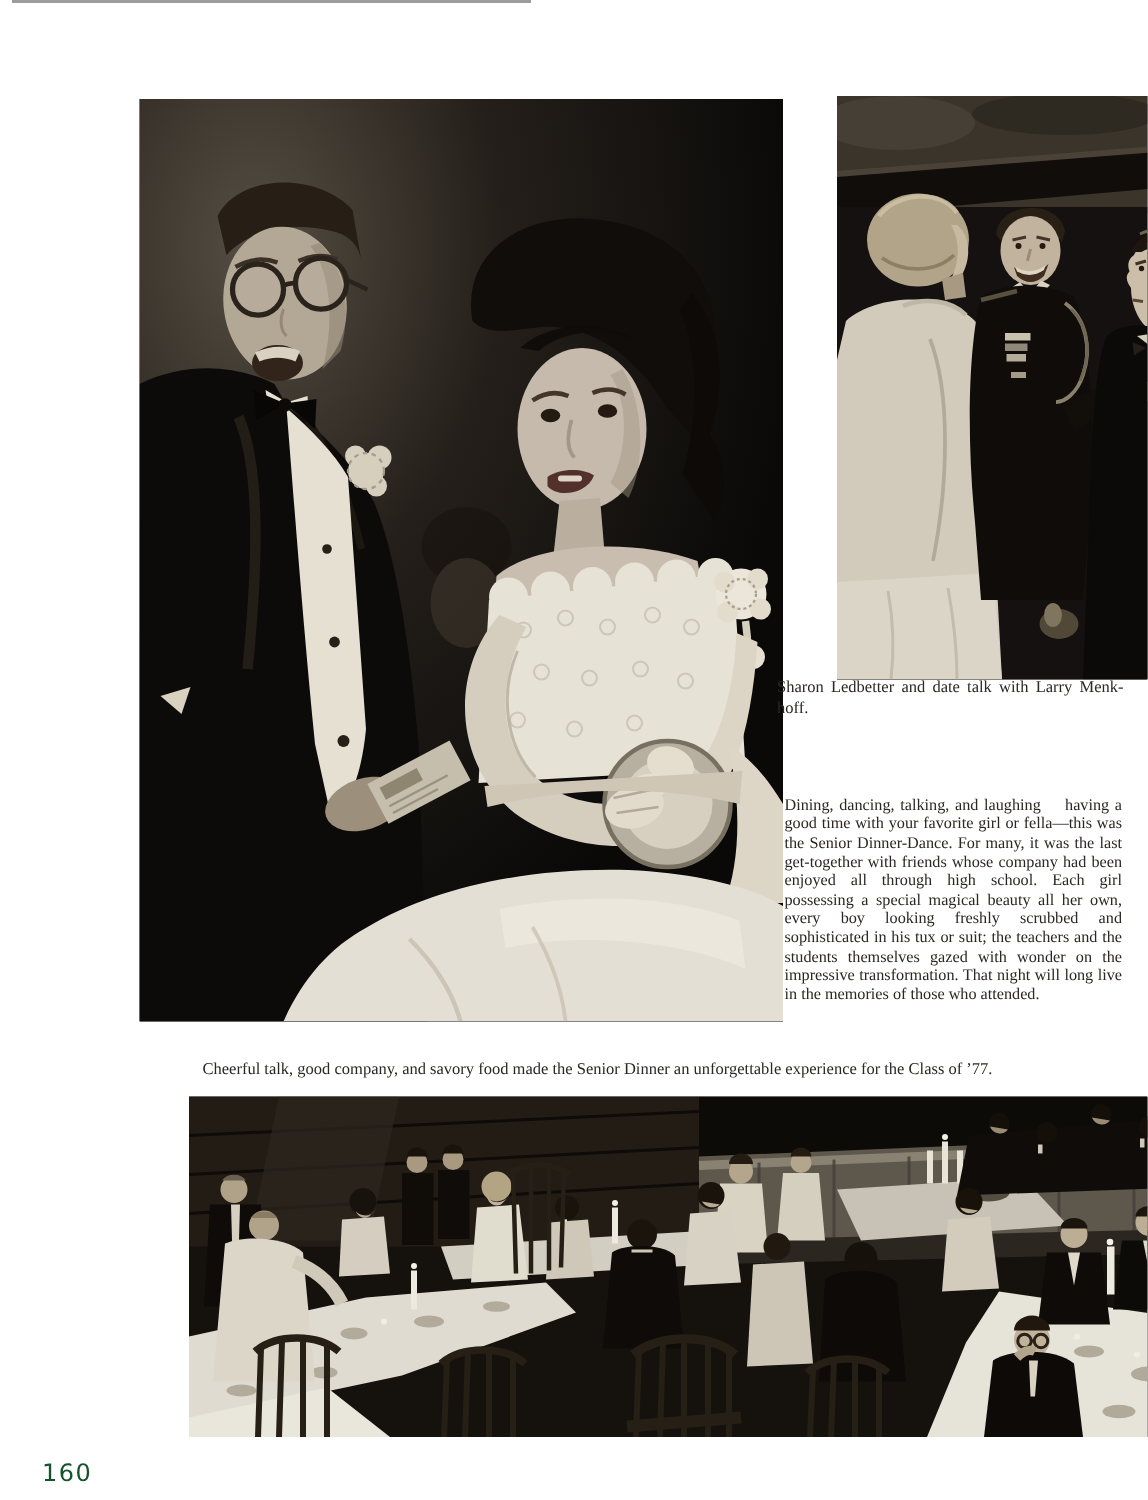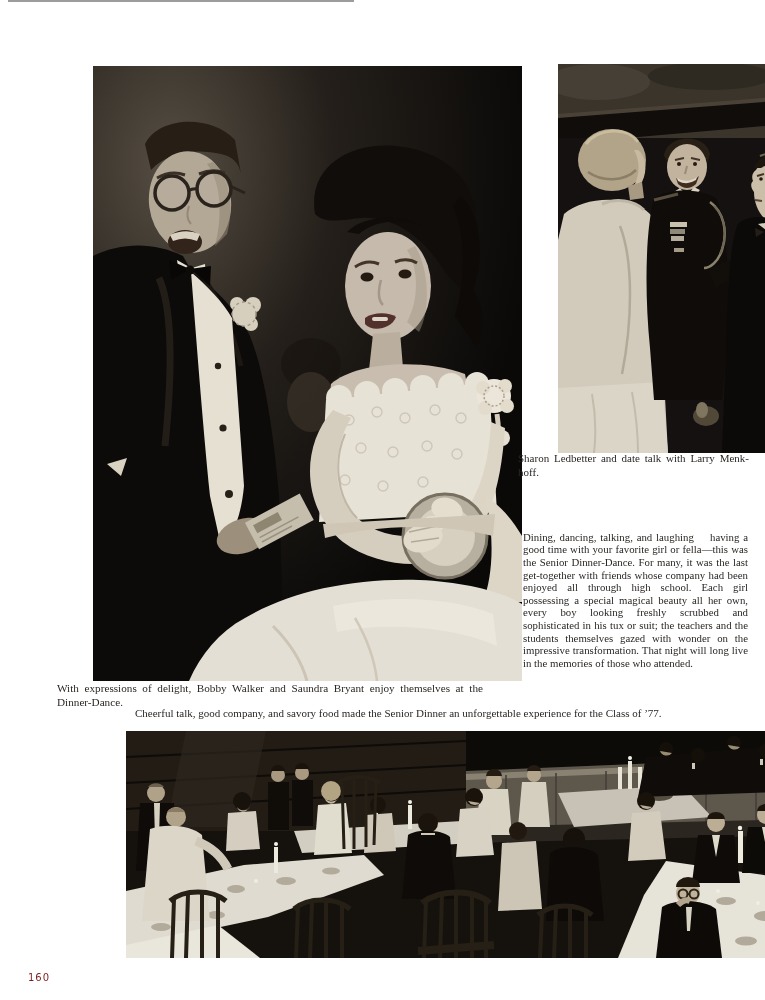--- a/index.html
+++ b/index.html
@@ -25,21 +25,21 @@
   .caption-large { left:57px; top:671px; width:426px; font-size:11.2px; line-height:13.8px; }
   .caption-banquet { left:135px; top:696px; width:600px; font-size:11px; line-height:13px;
     white-space:nowrap; text-align:left; }
   .article {
     position:absolute; left:523px; top:520px; width:225px;
     font-size:10.8px; line-height:12.6px; text-align:justify; color:#2b2723;
   }
   .page-number {
     position:absolute; left:28px; top:972px;
     font-family:"DejaVu Sans","Liberation Sans",sans-serif;
-    font-size:10px; letter-spacing:1px; color:#7f1d1d;
+    font-size:16px; letter-spacing:1px; color:#14532d;
   }
 </style>
 </head>
 <body>
 
 <div class="page">
 
   <div class="scan-line"></div>
 
   <figure class="photo photo-large">
@@ -227,21 +227,20 @@
         <ellipse cx="148" cy="352" rx="13" ry="10" fill="#584f3d"></ellipse>
         <ellipse cx="144" cy="346" rx="6" ry="8" fill="#8c8168"></ellipse>
       </g>
     </svg>
   </figure>
 
   <p class="caption caption-small">Sharon Ledbetter and date talk with Larry Menk­hoff.</p>
 
   <p class="article">Dining, dancing, talking, and laughing  having a good time with your favorite girl or fella—this was the Senior Dinner-Dance. For many, it was the last get-together with friends whose com­pany had been enjoyed all through high school. Each girl possessing a special magical beauty all her own, every boy looking freshly scrubbed and sophisticated in his tux or suit; the teachers and the students themselves gazed with wonder on the impressive transformation. That night will long live in the memories of those who attended.</p>
 
-  <p class="caption caption-large">With expressions of delight, Bobby Walker and Saundra Bryant enjoy themselves at the Dinner-Dance.</p>
 
   <p class="caption caption-banquet">Cheerful talk, good company, and savory food made the Senior Dinner an unforgettable experience for the Class of ’77.</p>
 
   <figure class="photo photo-wide">
     <svg viewBox="0 0 679 227">
       <rect width="679" height="227" fill="#15120e"></rect>
       <rect width="340" height="100" fill="#221c14"></rect>
       <g stroke="#0e0b08" stroke-width="2" fill="none">
         <path d="M0,26 L340,10"></path>
           <path d="M0,52 L340,34"></path>

